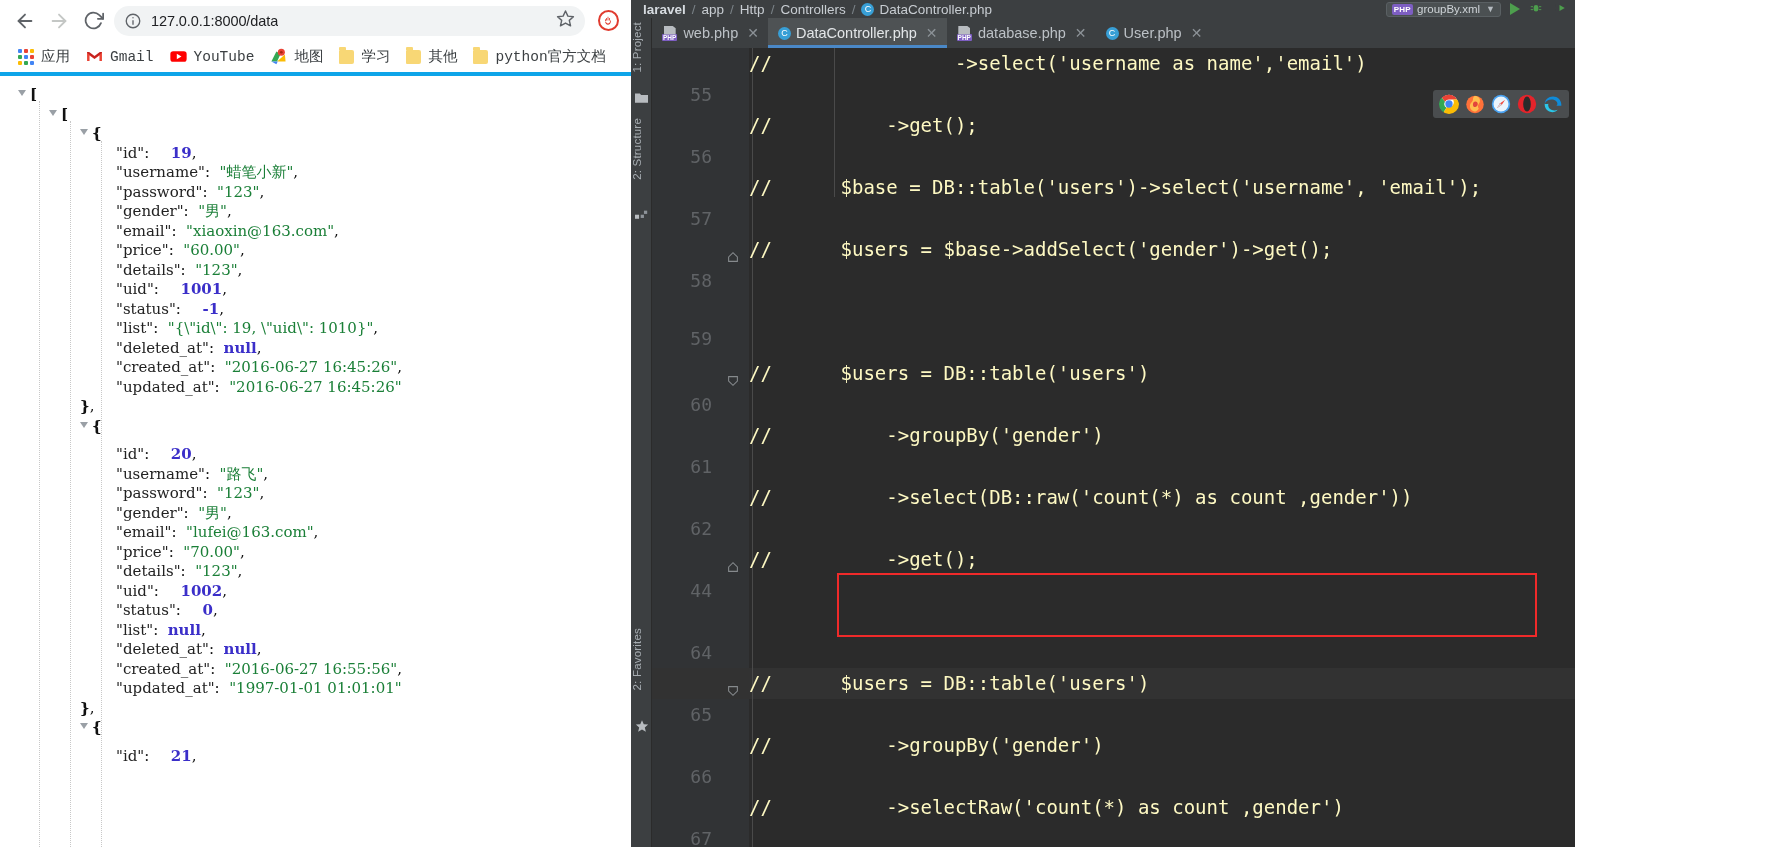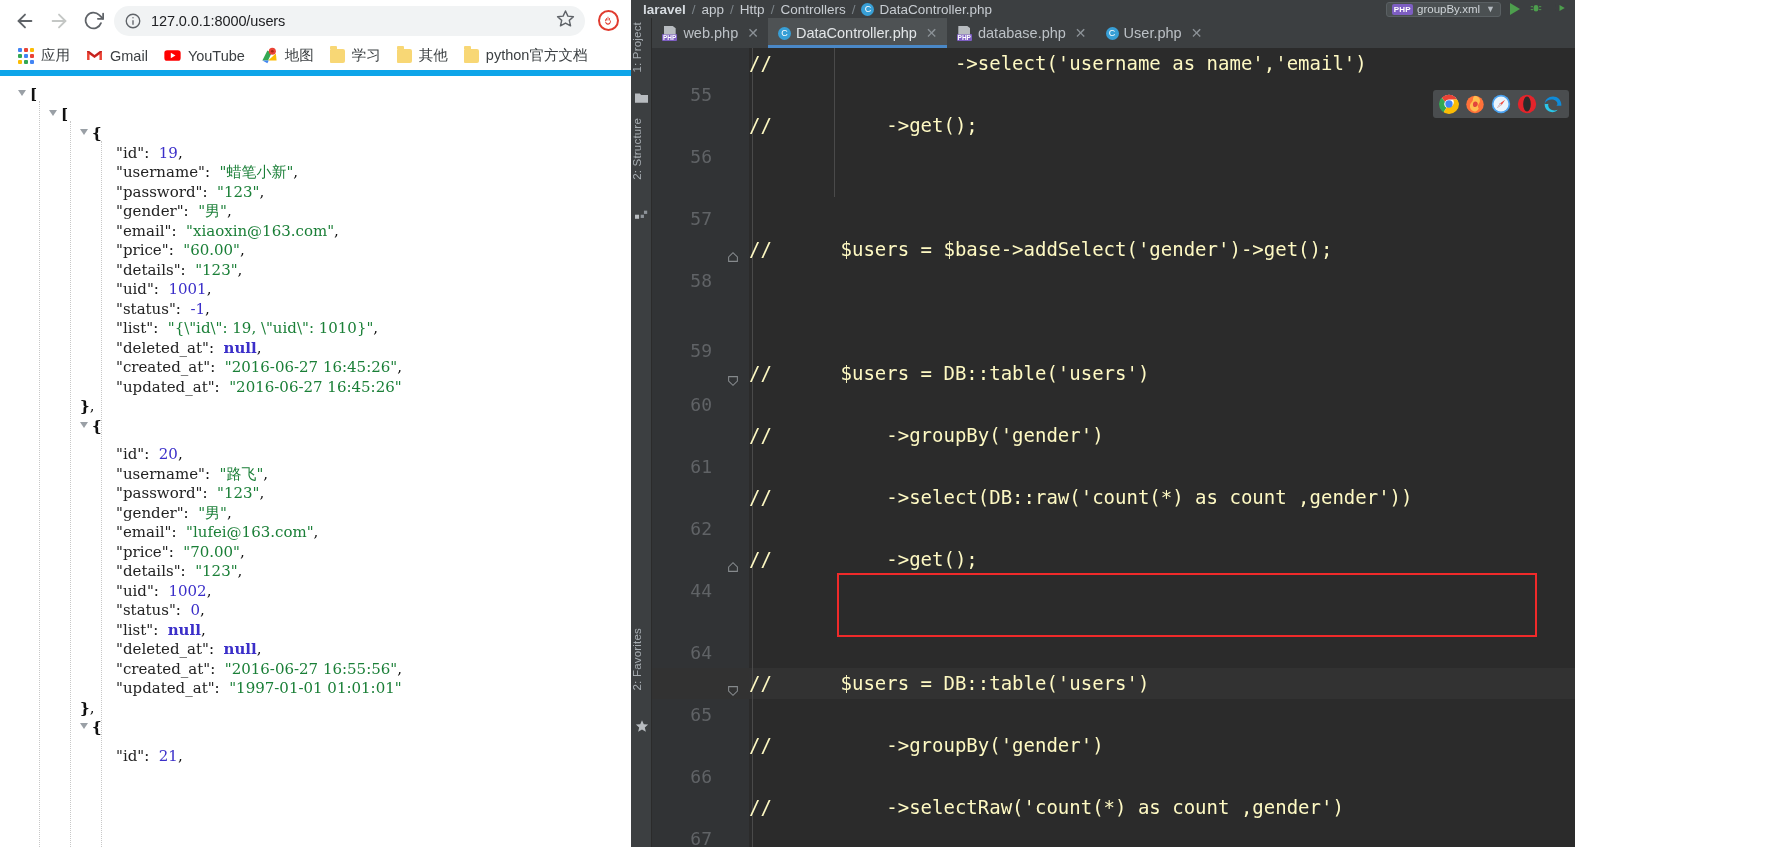--- a/index.html
+++ b/index.html
@@ -69,22 +69,23 @@
     background: #fff;
     display: flex; align-items: center; justify-content: center;
     color: #e03b2f;
     font-size: 14px; line-height: 1;
   }
 
   .bookmarks {
     height: 35px;
     display: flex; align-items: center;
     padding: 0 10px;
-    border-bottom: 6px solid #0ea5e9;
+    border-bottom: 4px solid #0ea5e9;
     overflow: hidden;
+    font-family: Liberation Mono, monospace;
   }
   .bm {
     display: flex; align-items: center;
     padding: 3px 8px;
     font-size: 14.5px;
     color: #3c4043;
     white-space: nowrap;
     flex: none;
     border-radius: 4px;
   }
@@ -118,21 +119,21 @@
   }
   .jline {
     height: 19.5px;
     line-height: 19.5px;
     white-space: pre;
     position: relative;
     padding-left: 0;
   }
   .jkey   { color: #222; }
   .jstr   { color: #1a7f37; }
-  .jnum   { color: #3b2fc9; font-weight: normal; }
+  .jnum   { color: #3b2fc9; font-weight: bold; margin-left: 12px; }
   .jnull  { color: #3b2fc9; font-weight: bold; }
   .jpunc  { color: #111; }
   .jbrace { color: #111; font-weight: bold; }
   .tri {
     display: inline-block; width: 9px; height: 9px;
     position: relative; top: -2px;
     margin-right: 3px;
   }
   .tri::after {
     content: ""; position: absolute; left: 0; top: 2px;
@@ -346,21 +347,21 @@
       </div>
 
       <div class="omnibox">
         <span class="info-icon">
           <svg width="18" height="18" viewBox="0 0 24 24" fill="none" stroke="currentColor" stroke-width="1.8">
               <circle cx="12" cy="12" r="9"></circle>
               <line x1="12" y1="11" x2="12" y2="17"></line>
               <circle cx="12" cy="7.6" r="0.9" fill="currentColor" stroke="none"></circle>
             </svg>
         </span>
-        <span class="url">127.0.0.1:8000/users</span>
+        <span class="url">127.0.0.1:8000/data</span>
         <span class="star">
           <svg width="19" height="19" viewBox="0 0 24 24" fill="none" stroke="currentColor" stroke-width="1.8" stroke-linejoin="round">
               <polygon points="12 2.5 15 9 22 9.8 16.8 14.4 18.4 21.3 12 17.7 5.6 21.3 7.2 14.4 2 9.8 9 9"></polygon>
             </svg>
         </span>
       </div>
 
       <div class="ext-btn">
         <div class="stopsign">
             <svg width="10" height="12" viewBox="0 0 24 24" fill="currentColor">
@@ -576,29 +577,30 @@
       <div class="row" style="top:0px;">
         <span class="lineno">55</span>
         <span class="rowtext cmt">//                -&gt;select('username as name','email')</span>
       </div>
       <div class="row" style="top:31px;">
         <span class="lineno">56</span>
         <span class="rowtext cmt">//          -&gt;get();</span>
       </div>
       <div class="row" style="top:62px;">
         <span class="lineno">57</span>
+        <span class="rowtext cmt">//      $base = DB::table('users')-&gt;select('username', 'email');</span>
       </div>
       <div class="row" style="top:93px;">
         <span class="lineno">58</span>
         <span class="fold"><svg width="14" height="14" viewBox="0 0 16 16" fill="none" stroke="#868a8d" stroke-width="1.2">
               <path d="M3 8 8 3l5 5v5H3z"></path>
             </svg></span>
         <span class="rowtext cmt">//      $users = $base-&gt;addSelect('gender')-&gt;get();</span>
       </div>
-      <div class="row" style="top:132px;">
+      <div class="row" style="top:120px;">
         <span class="lineno">59</span>
       </div>
       <div class="row" style="top:155px;">
         <span class="lineno">60</span>
         <span class="fold"><svg width="14" height="14" viewBox="0 0 16 16" fill="none" stroke="#868a8d" stroke-width="1.2">
               <path d="M3 3h10v5l-5 5-5-5z"></path>
             </svg></span>
         <span class="rowtext cmt">//      $users = DB::table('users')</span>
       </div>
       <div class="row" style="top:186px;">

